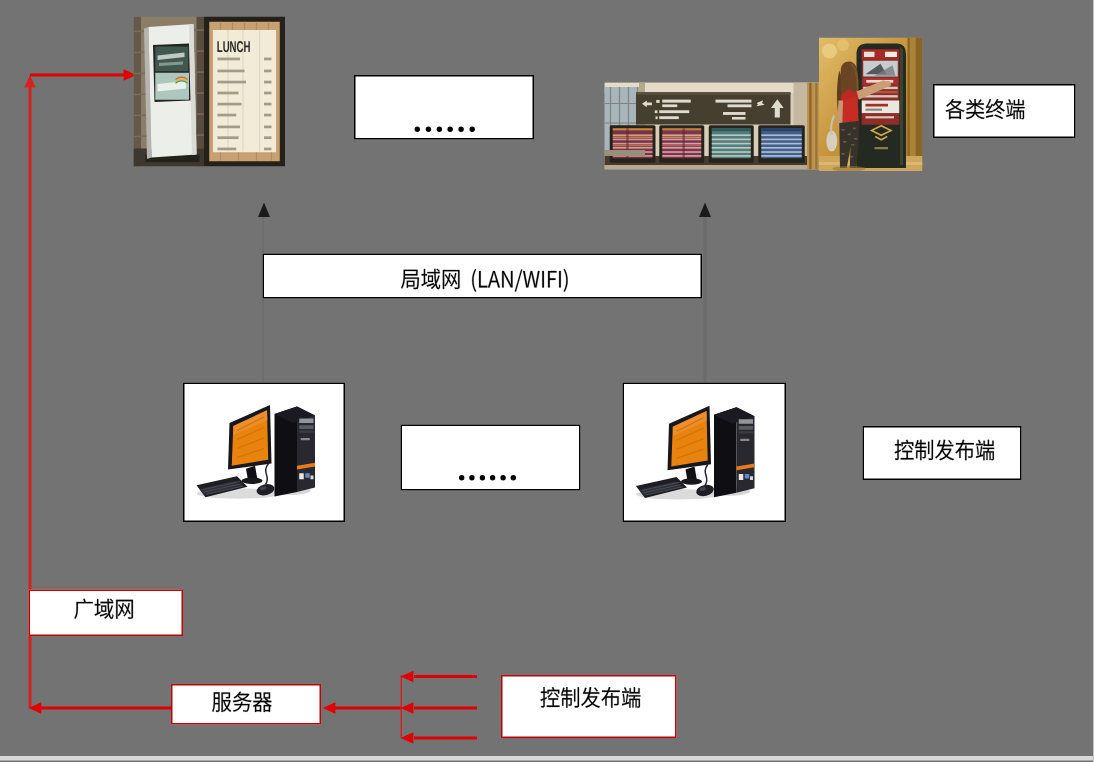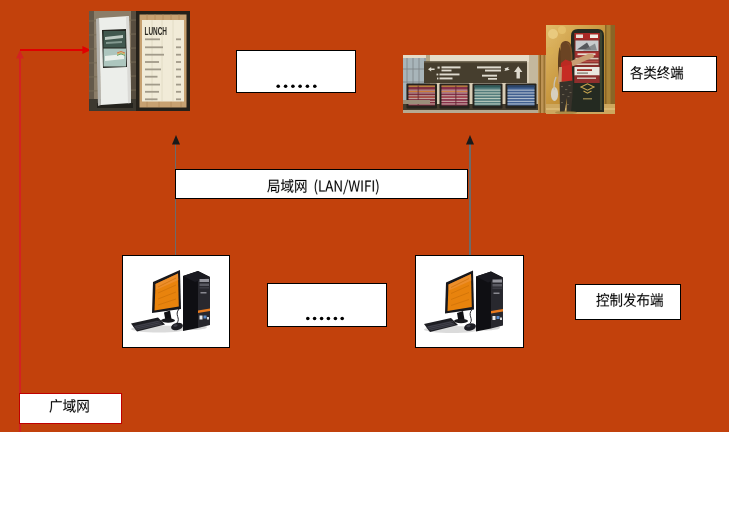--- a/index.html
+++ b/index.html
@@ -1,15 +1,15 @@
 <!DOCTYPE html>
 <html><head><meta charset="utf-8"><style>
 html,body{margin:0;padding:0;background:#fff}
 *{box-sizing:border-box}
-#stage{position:relative;width:729px;height:432px;background:#c2410c;overflow:hidden;font-family:"Liberation Sans",sans-serif}
+#stage{position:relative;width:729px;height:508px;background:#737373;overflow:hidden;font-family:"Liberation Sans",sans-serif}
 .abs{position:absolute}
 .box{position:absolute;background:#fff;border:1.6px solid #000}
 .rbox{position:absolute;background:#fff;border:1.35px solid #c00000}
 .hl{position:absolute;background:#e00000;height:2px}
 .vlr{position:absolute;background:#d32222;width:1.4px}
 .vlg{position:absolute;background:#6b6b6b;width:1.4px}
 </style></head><body>
 <div id="stage">
 
 <div class="vlr" style="left:19.4px;top:53px;height:418.5px"></div>

